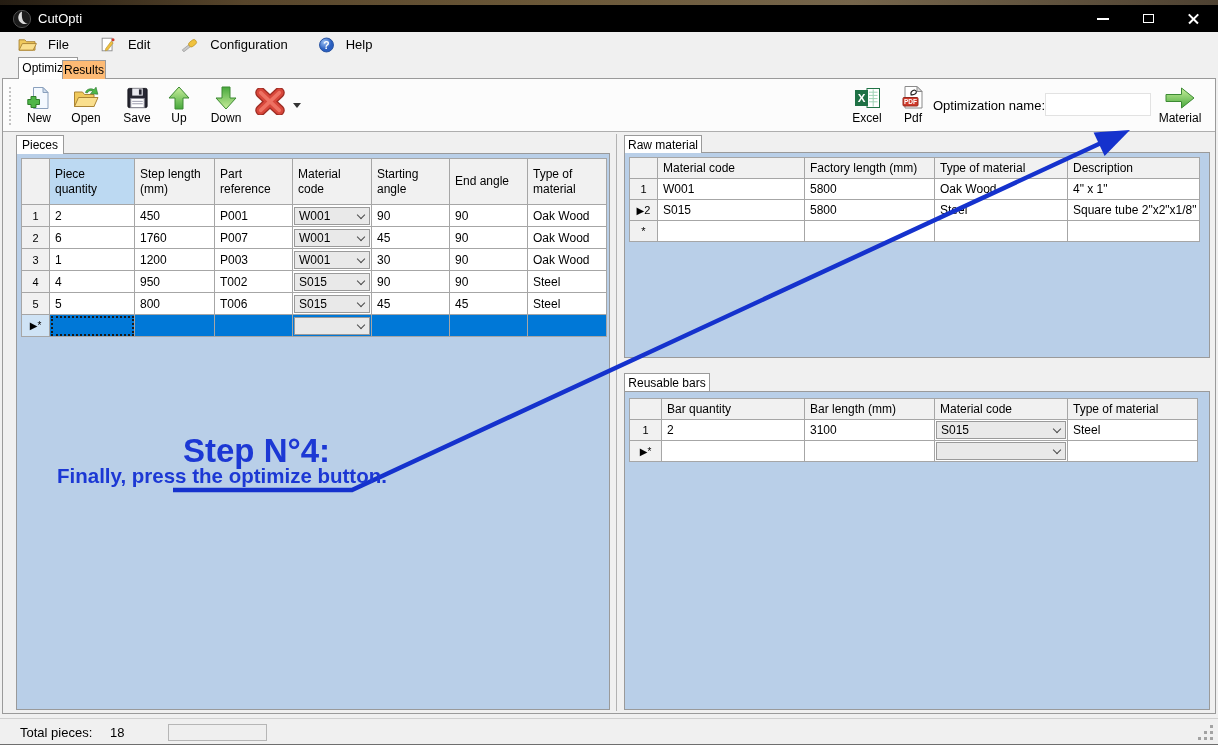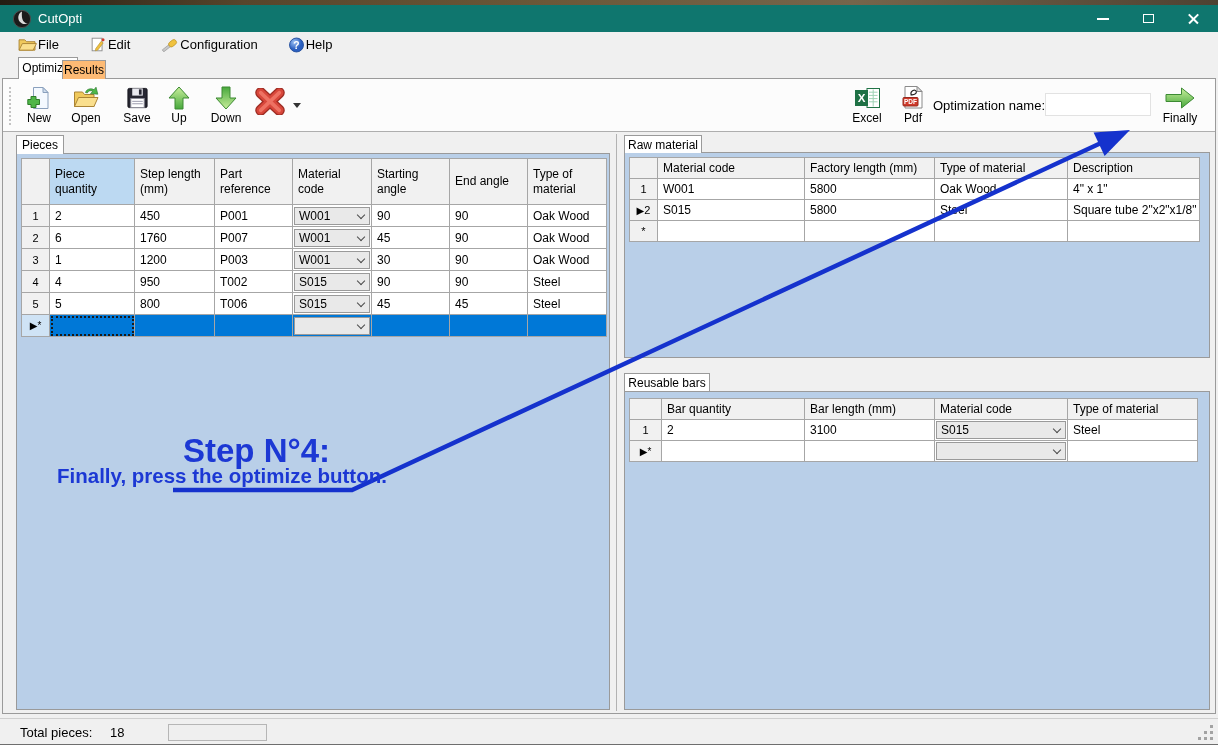--- a/index.html
+++ b/index.html
@@ -2,32 +2,32 @@
 <html><head>
 <meta charset="utf-8">
 <style>
   * { margin:0; padding:0; box-sizing:border-box; }
   html,body { width:1218px; height:745px; overflow:hidden; }
   body { position:relative; background:#f0f0f0; font-family:"Liberation Sans",sans-serif; color:#000; }
 
   
   .desktop-strip { position:absolute; left:0; top:0; width:1218px; height:5px;
     background:linear-gradient(90deg,#241c12 0%,#57452b 20%,#6b5838 45%,#75654b 70%,#4e4232 100%); }
-  .title-bar { position:absolute; left:0; top:5px; width:1218px; height:27px; background:#0f766e; }
+  .title-bar { position:absolute; left:0; top:5px; width:1218px; height:27px; background:#000000; }
   .title-logo { position:absolute; left:12px; top:4px; width:20px; height:20px; }
   .title-text { position:absolute; left:38px; top:0; height:27px; line-height:27px; color:#fff; font-size:13px; }
   .win-btn { position:absolute; top:0; width:34px; height:27px; }
   .win-btn .bar { position:absolute; left:11px; top:13px; width:12px; height:2px; background:#fff; }
   .win-btn .box { position:absolute; left:12px; top:9px; width:11px; height:9px; border:1.5px solid #fff; }
   .win-btn .x1,.win-btn .x2 { position:absolute; left:11px; top:13px; width:13px; height:1.6px; background:#fff; }
   .win-btn .x1 { transform:rotate(45deg); } .win-btn .x2 { transform:rotate(-45deg); }
 
   
   .menu-bar { position:absolute; left:0; top:32px; width:1218px; height:25px; background:#f0f0f0; display:flex; align-items:center; padding-left:10px; }
-  .menu-item { display:inline-flex; gap:1px; font-size:13px; padding:2px 8px; margin-right:14px; }
+  .menu-item { display:inline-flex; gap:11px; font-size:13px; padding:2px 8px; margin-right:14px; }
   .menu-item svg { display:block; }
 
   
   .tab { position:absolute; background:#fdba74; border:1px solid #9a9a9a; border-bottom:none; font-size:12px; text-align:center; z-index:4; }
   .tab.active { background:#fff; }
   #tab-optimizer { left:18px; top:57px; width:60px; height:22px; line-height:21px; }
   #tab-results   { left:62px; top:60px; width:44px; height:19px; line-height:18px; }
 
   
   .big-page { position:absolute; left:2px; top:78px; width:1214px; height:636px; border:1px solid #9a9a9a; background:#f0f0f0; }
@@ -261,21 +261,21 @@
           <svg width="30" height="24" viewBox="0 0 30 24">
         <defs>
               <linearGradient id="gOpt" x1="0" y1="0" x2="0" y2="1">
                 <stop offset="0%" stop-color="#c9ef9c"></stop>
                 <stop offset="100%" stop-color="#47a83c"></stop>
               </linearGradient>
             </defs>
         <path d="M1 8.5 H16.5 V2 L29 12 L16.5 22 V15.5 H1 Z" fill="url(#gOpt)" stroke="#3c8a33"></path>
       </svg>
         </div>
-      <div class="lb">Finally</div>
+      <div class="lb">Material</div>
     </div>
   </div>
 </div>
 
 <div class="splitter"></div>
 
 <div class="panel-tab" style="left:16px; top:135px; width:48px; height:19px;">Pieces</div>
 <div class="panel-page" style="left:16px; top:153px; width:594px; height:557px;">
   <table class="grid pieces" style="position:absolute; left:4px; top:4px;">
     <colgroup>

